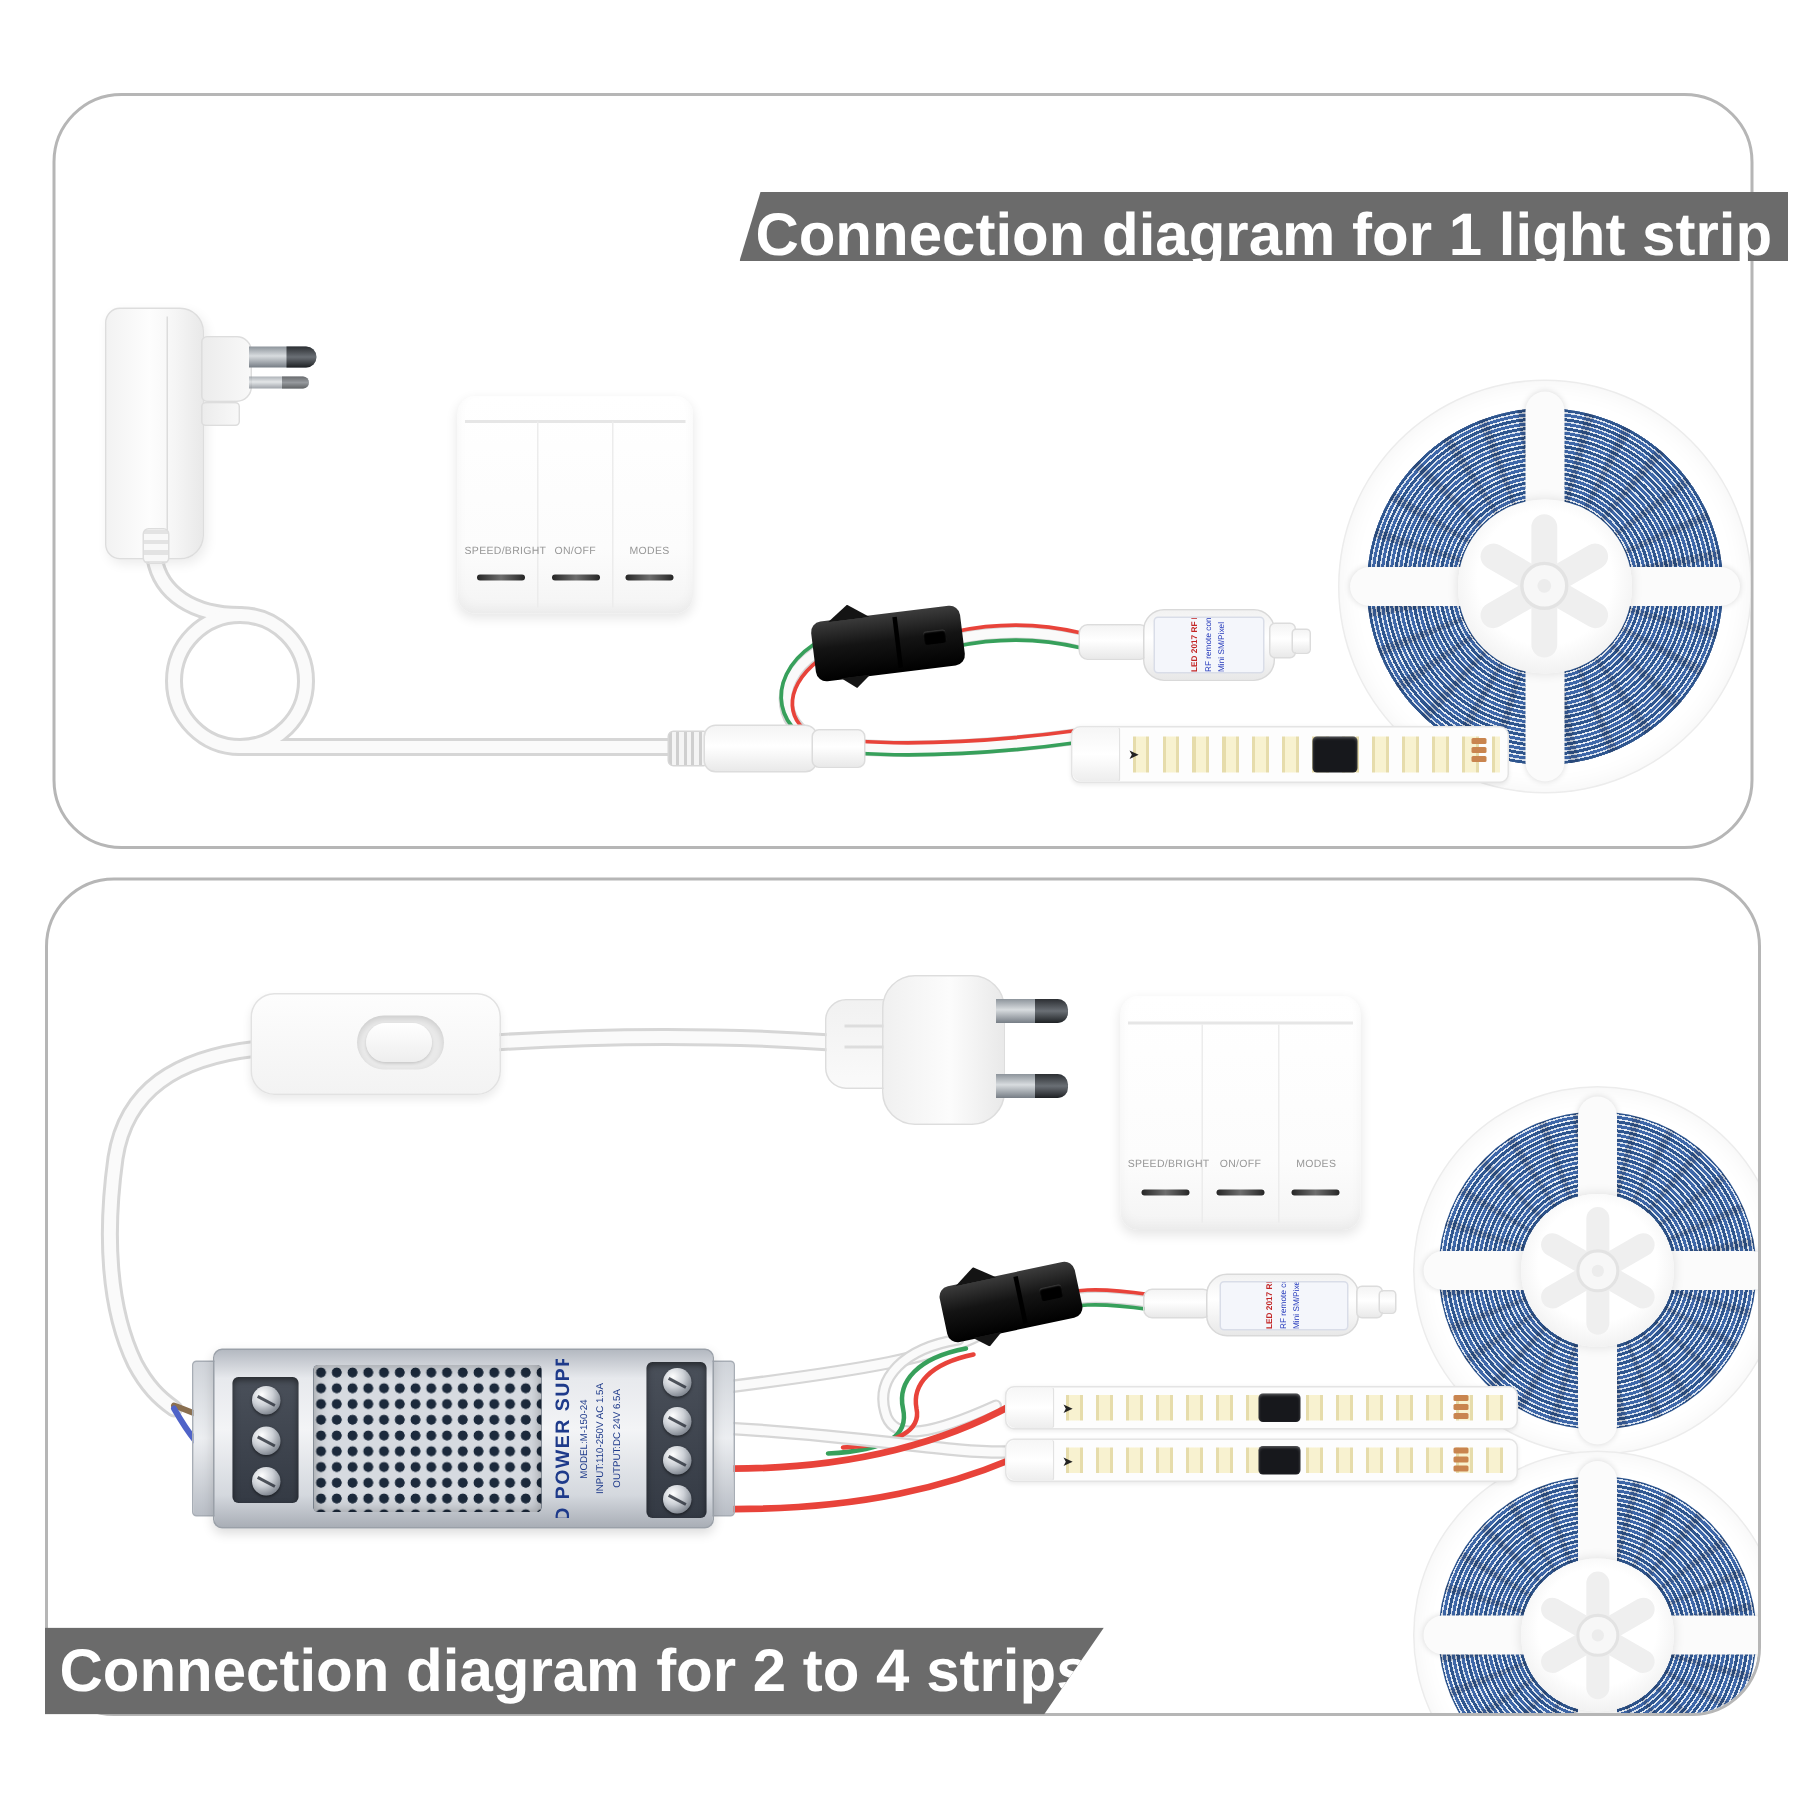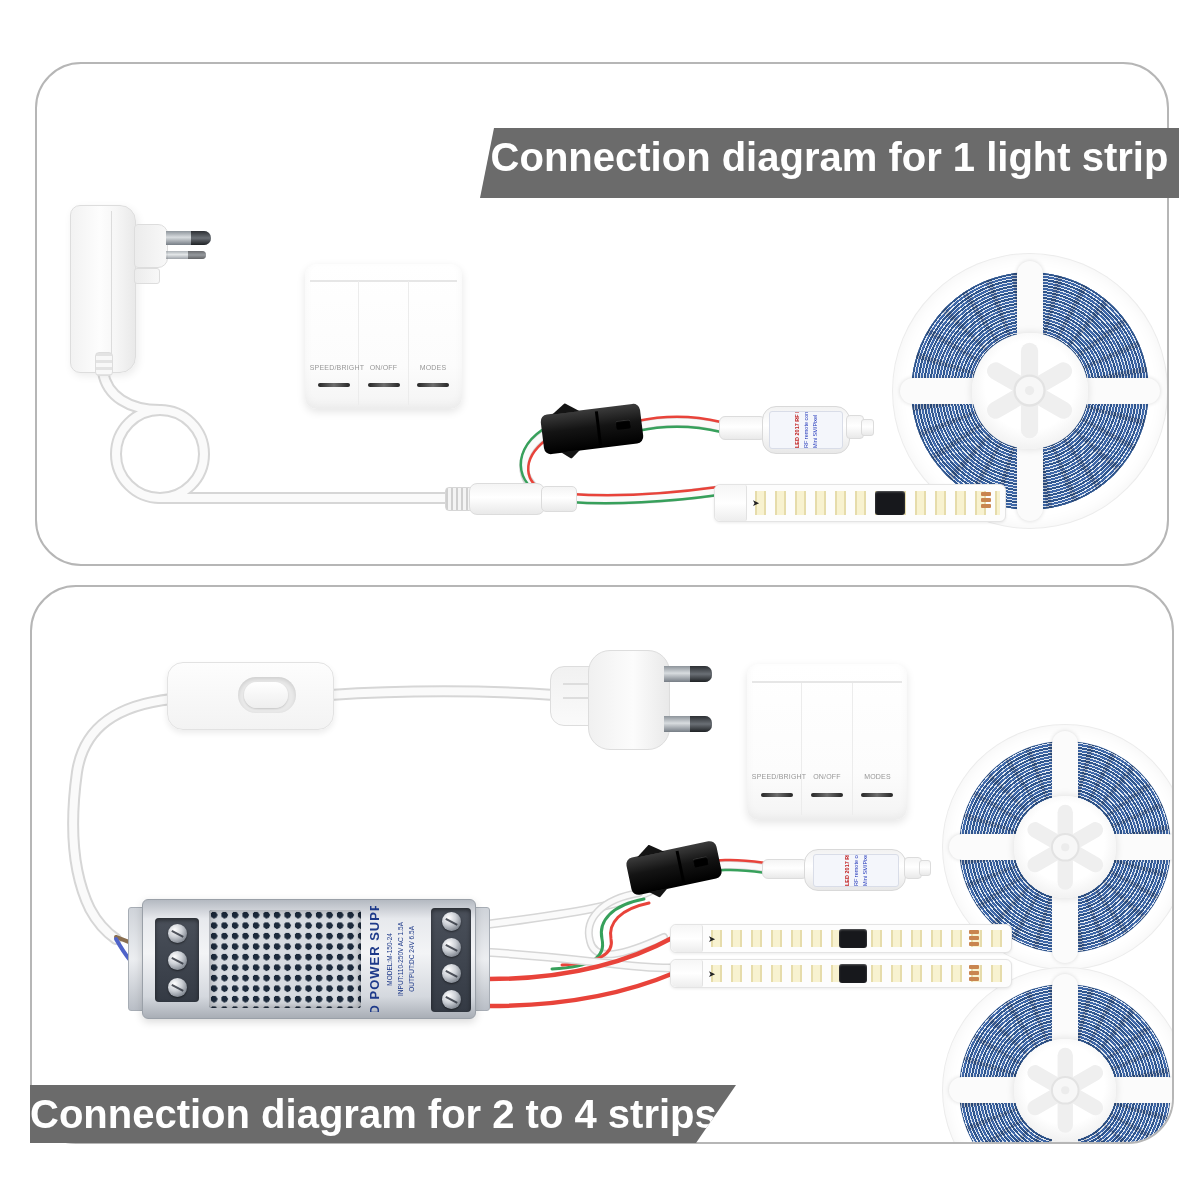--- a/index.html
+++ b/index.html
@@ -20,24 +20,24 @@
   .spokeH{position:absolute;top:calc(50% - 13px);left:2.5%;height:26px;width:95%;
           background:#fbfbfb;border-radius:13px;box-shadow:0 0 4px rgba(0,0,0,0.15);}
   .hub{position:absolute;left:29%;top:29%;width:42%;height:42%;border-radius:50%;
        background:radial-gradient(circle at 50% 45%, #ffffff 52%, #f3f3f3 72%, #e4e4e4 100%);
        box-shadow:0 0 8px rgba(0,0,0,0.12);}
   .hub svg{position:absolute;inset:0;}
   .dev{position:absolute;z-index:3;}
   
   .banner{position:absolute;z-index:6;background:#6b6b6b;color:#fff;font-weight:bold;
           font-size:40px;white-space:nowrap;}
-  #banner-top{left:480px;top:128px;width:699px;height:70px;line-height:58px;padding-left:0;
+  #banner-top{left:493px;top:128px;width:699px;height:46px;line-height:58px;padding-left:0;
           clip-path:polygon(14px 0, 100% 0, 100% 100%, 0 100%);text-align:center;}
   #banner-bottom{left:30px;top:1085px;width:706px;height:58px;line-height:58px;
-          clip-path:polygon(0 0, 100% 0, calc(100% - 40px) 100%, 0 100%);}
+          clip-path:polygon(0 0, 100% 0, calc(100% - 40px) 100%, 0 100%);text-align:center;}
   
   .adapter-body{background:linear-gradient(90deg,#f2f2f2,#fdfdfd 45%,#f6f6f6 70%,#e9e9e9);
           border:1px solid #ddd;border-radius:10px 16px 16px 10px;box-shadow:2px 3px 8px rgba(0,0,0,0.08);}
   .adapter-seam{position:absolute;left:62%;top:3%;width:1px;height:94%;background:#dcdcdc;}
   .adapter-face{background:linear-gradient(90deg,#ececec,#f8f8f8);border:1px solid #ddd;border-radius:4px 10px 10px 4px;}
   .pin{background:linear-gradient(180deg,#8d949b,#d8dcdf 45%,#767d85);border-radius:0 7px 7px 0;}
   .pin .tip{position:absolute;right:0;top:0;width:45%;height:100%;border-radius:0 7px 7px 0;
           background:linear-gradient(180deg,#2c2f33,#6a6f75 50%,#1e2124);}
   .stub{background:repeating-linear-gradient(180deg,#e3e3e3 0 3px,#f8f8f8 3px 7px);
         border:1px solid #ddd;border-radius:4px;}

